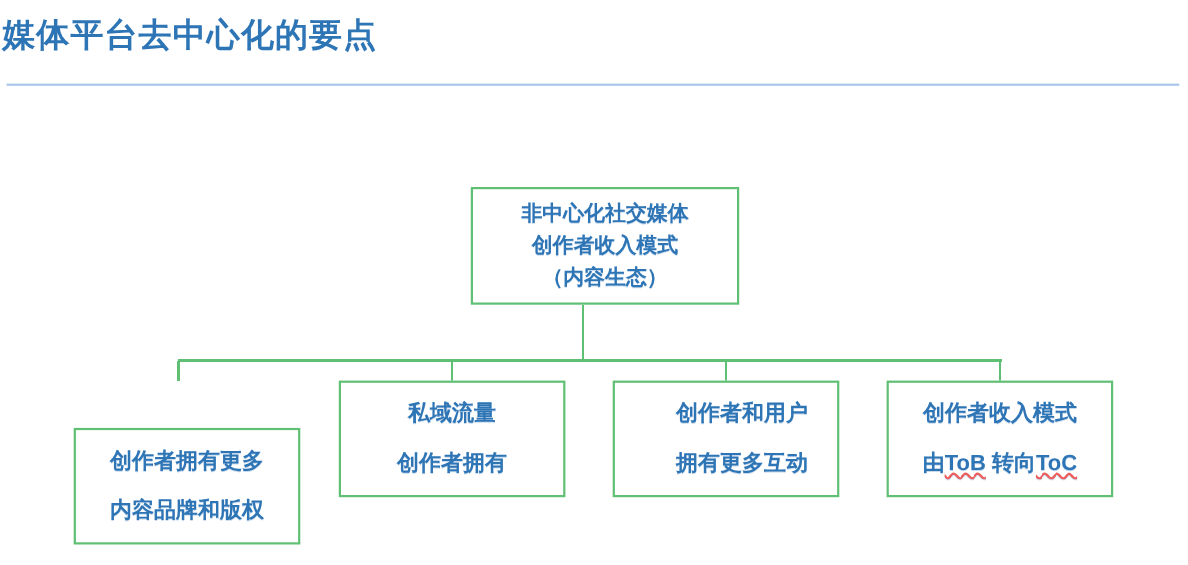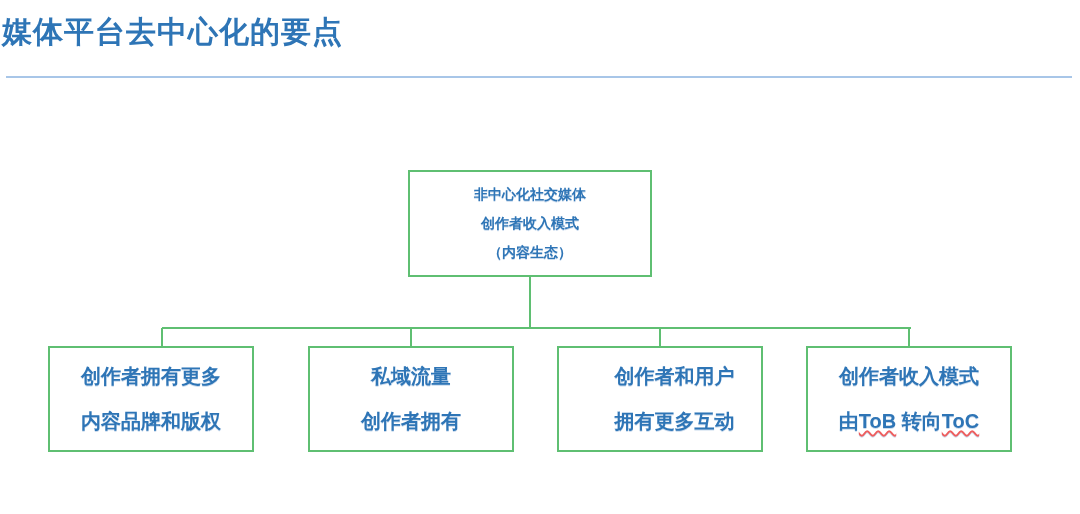--- a/index.html
+++ b/index.html
@@ -66,36 +66,36 @@
     font-weight: bold;
     text-align: center;
   }
   .node .line {
     display: block;
     white-space: nowrap;
     text-shadow: 0 1px 0 rgba(140,175,215,0.45);
   }
 
   #root-node {
-    left: 408px;
+    left: 428px;
     top: 170px;
     width: 244px;
     height: 107px;
-    font-size: 14px;
+    font-size: 19px;
     line-height: 29px;
   }
 
   .leaf-node {
     top: 346px;
     width: 206px;
     height: 106px;
     font-size: 20px;
     line-height: 45px;
   }
-  #leaf-node-0 { left: 48px; }
+  #leaf-node-0 { left: 67px; margin-top: 43px; }
   #leaf-node-1 { left: 308px; }
   #leaf-node-2 { left: 557px; padding-left: 29px; }
   #leaf-node-3 { left: 806px; }
 
   
   .spell-error {
     display: inline;
     text-decoration: underline wavy #ee5d5d;
     text-decoration-skip-ink: none;
     text-underline-offset: 2px;

